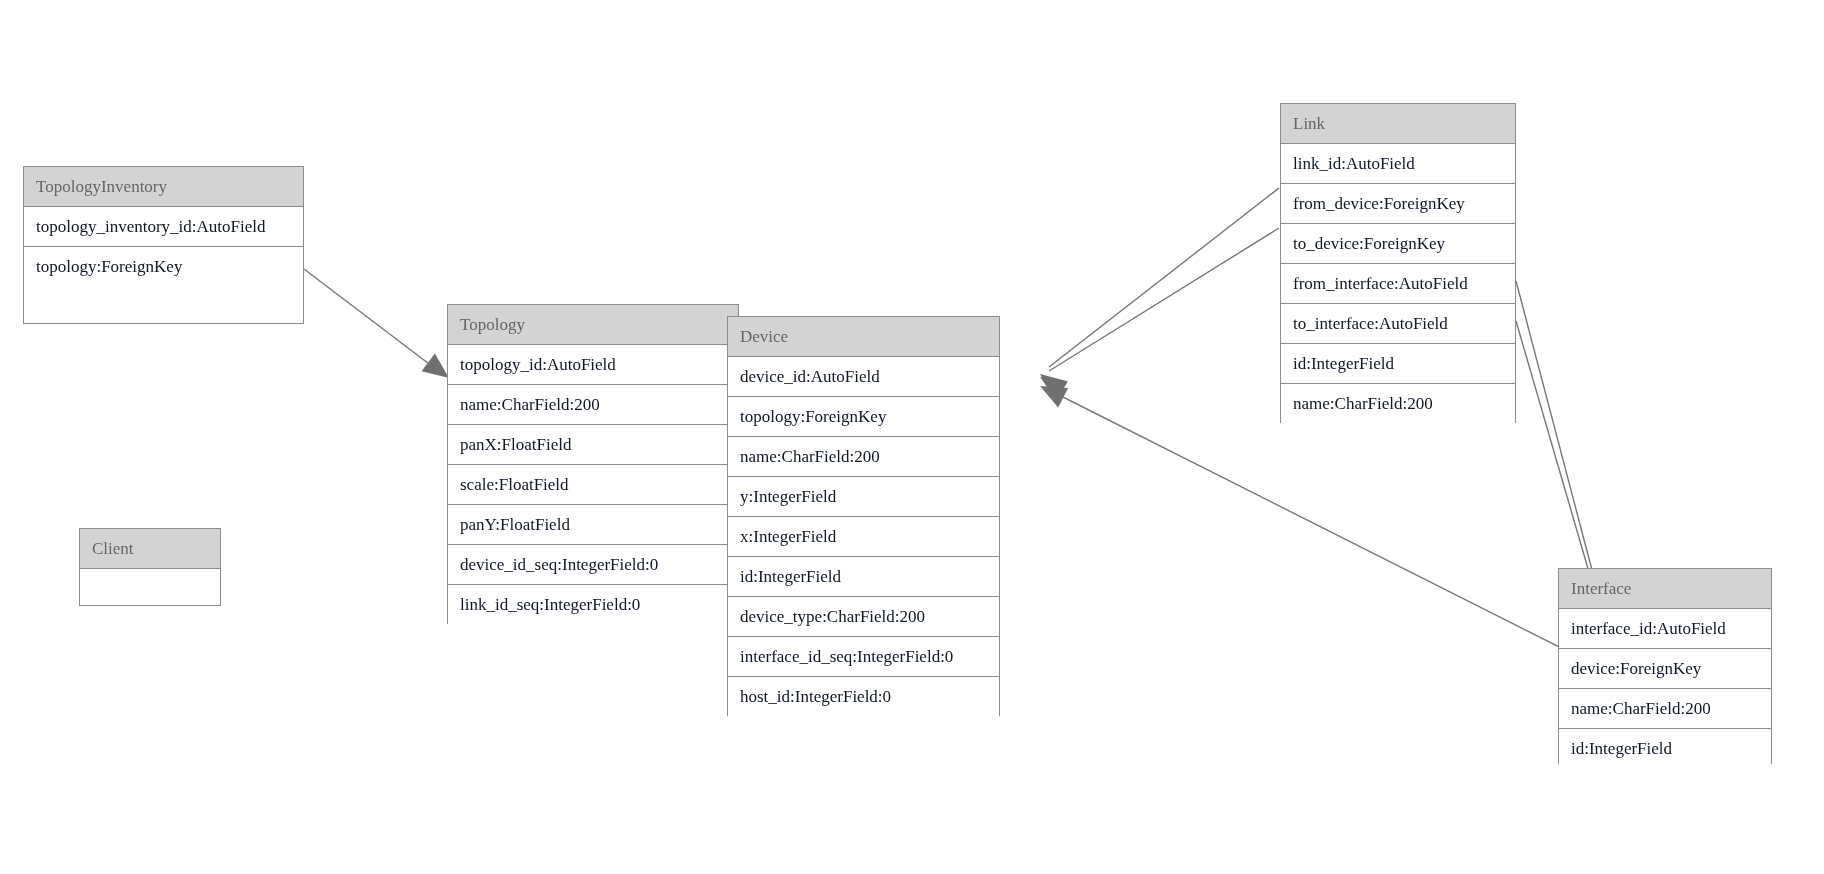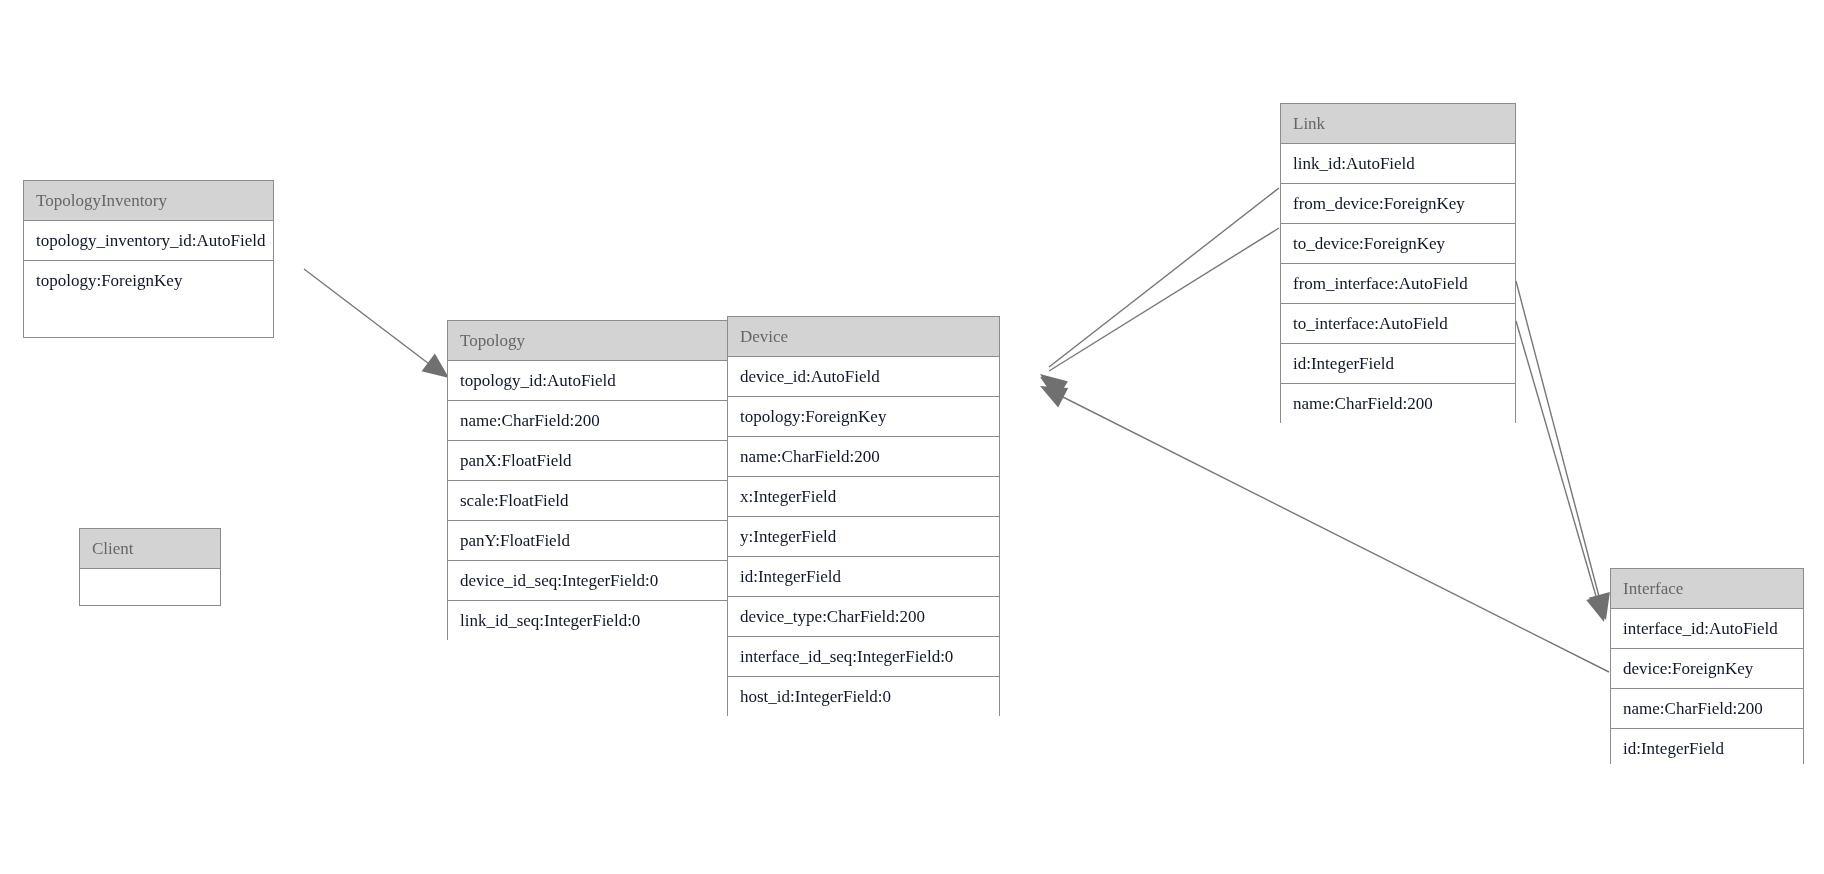--- a/index.html
+++ b/index.html
@@ -87,61 +87,61 @@
       <g>
         <polyline points="1516,281 1602,608" fill="none" stroke="#777777" stroke-width="1.4"></polyline>
         <polygon points="0,0 -26,-11 -26,11" fill="#707070" transform="translate(1606,620) rotate(75)"></polygon>
       </g>
       <g>
         <polyline points="1516,321 1600,610" fill="none" stroke="#777777" stroke-width="1.4"></polyline>
         <polygon points="0,0 -26,-11 -26,11" fill="#707070" transform="translate(1604,622) rotate(74)"></polygon>
       </g>
     </svg>
   <div id="entities-layer">
-      <div class="entity" style="left: 23px; top: 180px; width: 251px; height: 158px;">
+      <div class="entity" style="left: 23px; top: 166px; width: 281px; height: 158px;">
         <div class="entity-header">TopologyInventory</div>
         <div class="entity-field">topology_inventory_id:AutoField</div>
         <div class="entity-field">topology:ForeignKey</div>
       </div>
       <div class="entity" style="left: 79px; top: 528px; width: 142px; height: 78px;">
         <div class="entity-header">Client</div>
       </div>
-      <div class="entity" style="left: 447px; top: 320px; width: 292px; height: 320px;">
+      <div class="entity" style="left: 447px; top: 304px; width: 292px; height: 320px;">
         <div class="entity-header">Topology</div>
         <div class="entity-field">topology_id:AutoField</div>
         <div class="entity-field">name:CharField:200</div>
         <div class="entity-field">panX:FloatField</div>
         <div class="entity-field">scale:FloatField</div>
         <div class="entity-field">panY:FloatField</div>
         <div class="entity-field">device_id_seq:IntegerField:0</div>
         <div class="entity-field">link_id_seq:IntegerField:0</div>
       </div>
       <div class="entity" style="left: 727px; top: 316px; width: 273px; height: 400px;">
         <div class="entity-header">Device</div>
         <div class="entity-field">device_id:AutoField</div>
         <div class="entity-field">topology:ForeignKey</div>
         <div class="entity-field">name:CharField:200</div>
+        <div class="entity-field">y:IntegerField</div>
         <div class="entity-field">x:IntegerField</div>
-        <div class="entity-field">y:IntegerField</div>
         <div class="entity-field">id:IntegerField</div>
         <div class="entity-field">device_type:CharField:200</div>
         <div class="entity-field">interface_id_seq:IntegerField:0</div>
         <div class="entity-field">host_id:IntegerField:0</div>
       </div>
       <div class="entity" style="left: 1280px; top: 103px; width: 236px; height: 320px;">
         <div class="entity-header">Link</div>
         <div class="entity-field">link_id:AutoField</div>
         <div class="entity-field">from_device:ForeignKey</div>
         <div class="entity-field">to_device:ForeignKey</div>
         <div class="entity-field">from_interface:AutoField</div>
         <div class="entity-field">to_interface:AutoField</div>
         <div class="entity-field">id:IntegerField</div>
         <div class="entity-field">name:CharField:200</div>
       </div>
-      <div class="entity" style="left: 1610px; top: 568px; width: 194px; height: 196px;">
+      <div class="entity" style="left: 1558px; top: 568px; width: 214px; height: 196px;">
         <div class="entity-header">Interface</div>
         <div class="entity-field">interface_id:AutoField</div>
         <div class="entity-field">device:ForeignKey</div>
         <div class="entity-field">name:CharField:200</div>
         <div class="entity-field">id:IntegerField</div>
       </div>
     </div>
 </div>
 
 </body></html>

